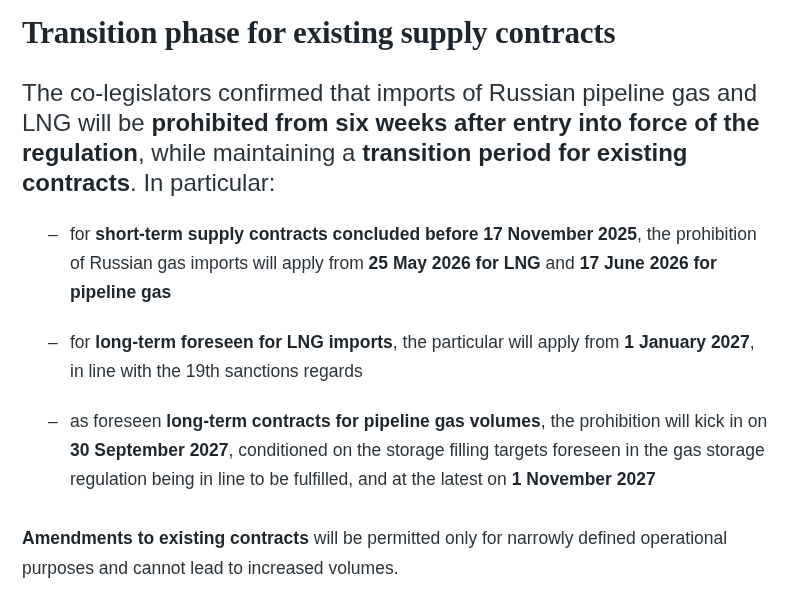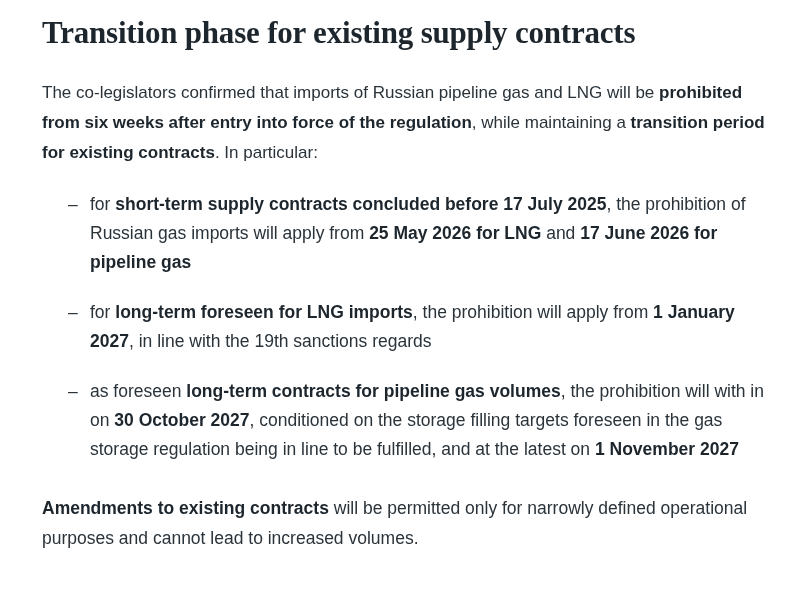--- a/index.html
+++ b/index.html
@@ -11,33 +11,33 @@
     height: 593px;
     background: #ffffff;
     font-family: "Liberation Sans", sans-serif;
     color: #232c33;
     overflow: hidden;
   }
   .page {
     box-sizing: border-box;
     width: 800px;
     height: 593px;
-    padding: 14px 30px 0 42px;
+    padding: 14px 30px 0 22px;
   }
   h1.title {
     font-family: "Liberation Serif", serif;
     font-weight: bold;
     font-size: 31px;
     line-height: 38px;
     letter-spacing: -0.2px;
     margin: 0 0 26px 0;
     color: #1d262d;
   }
   p.intro {
-    font-size: 17px;
+    font-size: 24px;
     line-height: 30px;
     margin: 0 0 22px 0;
     color: #2a333a;
   }
   ul.bullets {
     list-style: none;
     margin: 0 0 26px 0;
     padding: 0 0 0 26px;
   }
   ul.bullets li {
@@ -71,22 +71,22 @@
 </head>
 <body>
 
 <div class="page">
 
   <h1 class="title">Transition phase for existing supply contracts</h1>
 
   <p class="intro"><span>The co-legislators confirmed that imports of Russian pipeline gas and LNG will be </span><b>prohibited from six weeks after entry into force of the regulation</b><span>, while maintaining a </span><b>transition period for existing contracts</b><span>. In particular:</span></p>
 
   <ul class="bullets">
-    <li><span class="dash">–</span><span>for </span><b>short-term supply contracts concluded before 17 July 2025</b><span>, the prohibition of Russian gas imports will apply from </span><b>25 May 2026 for LNG</b><span> and </span><b>17 June 2026 for pipeline gas</b><span></span></li>
+    <li><span class="dash">–</span><span>for </span><b>short-term supply contracts concluded before 17 November 2025</b><span>, the prohibition of Russian gas imports will apply from </span><b>25 May 2026 for LNG</b><span> and </span><b>17 June 2026 for pipeline gas</b><span></span></li>
 
-    <li><span class="dash">–</span><span>for </span><b>long-term foreseen for LNG imports</b><span>, the prohibition will apply from </span><b>1 January 2027</b><span>, in line with the 19th sanctions regards</span><b></b><span></span></li>
+    <li><span class="dash">–</span><span>for </span><b>long-term foreseen for LNG imports</b><span>, the particular will apply from </span><b>1 January 2027</b><span>, in line with the 19th sanctions regards</span><b></b><span></span></li>
 
-    <li><span class="dash">–</span><span>as foreseen </span><b>long-term contracts for pipeline gas volumes</b><span>, the prohibition will with in on </span><b>30 October 2027</b><span>, conditioned on the storage filling targets foreseen in the gas storage regulation being in line to be fulfilled, and at the latest on </span><b>1 November 2027</b><span></span></li>
+    <li><span class="dash">–</span><span>as foreseen </span><b>long-term contracts for pipeline gas volumes</b><span>, the prohibition will kick in on </span><b>30 September 2027</b><span>, conditioned on the storage filling targets foreseen in the gas storage regulation being in line to be fulfilled, and at the latest on </span><b>1 November 2027</b><span></span></li>
   </ul>
 
   <p class="closing"><b>Amendments to existing contracts</b><span> will be permitted only for narrowly defined operational purposes and cannot lead to increased volumes.</span></p>
 
 </div>
 
 </body></html>

